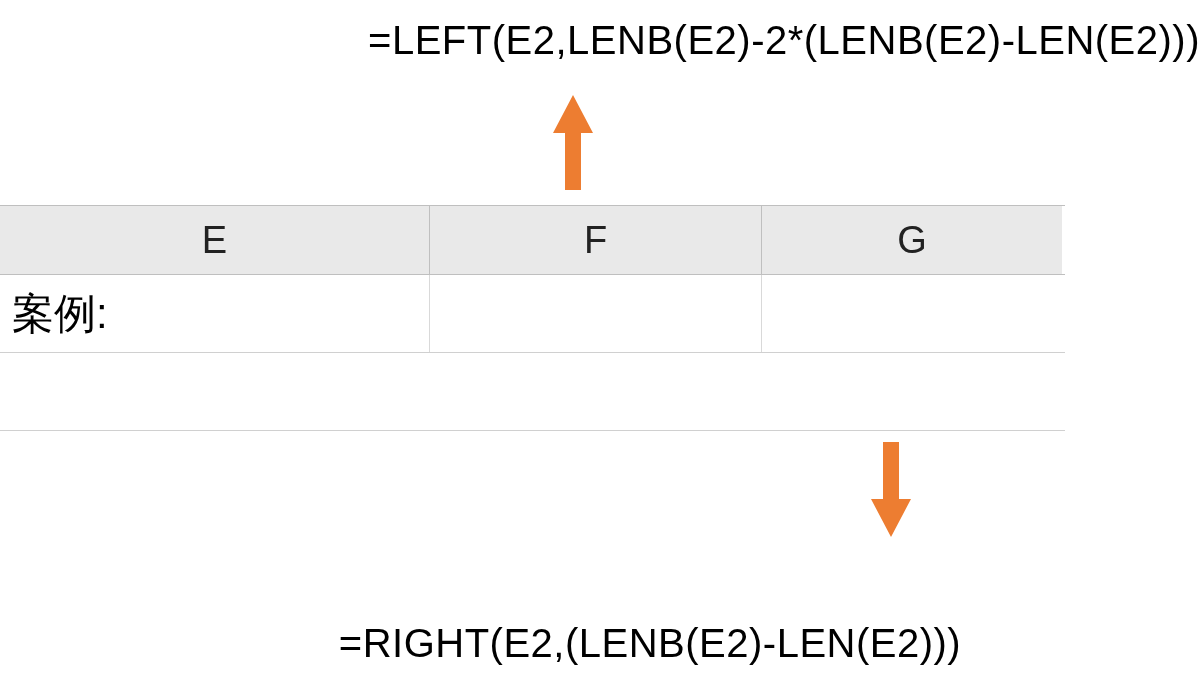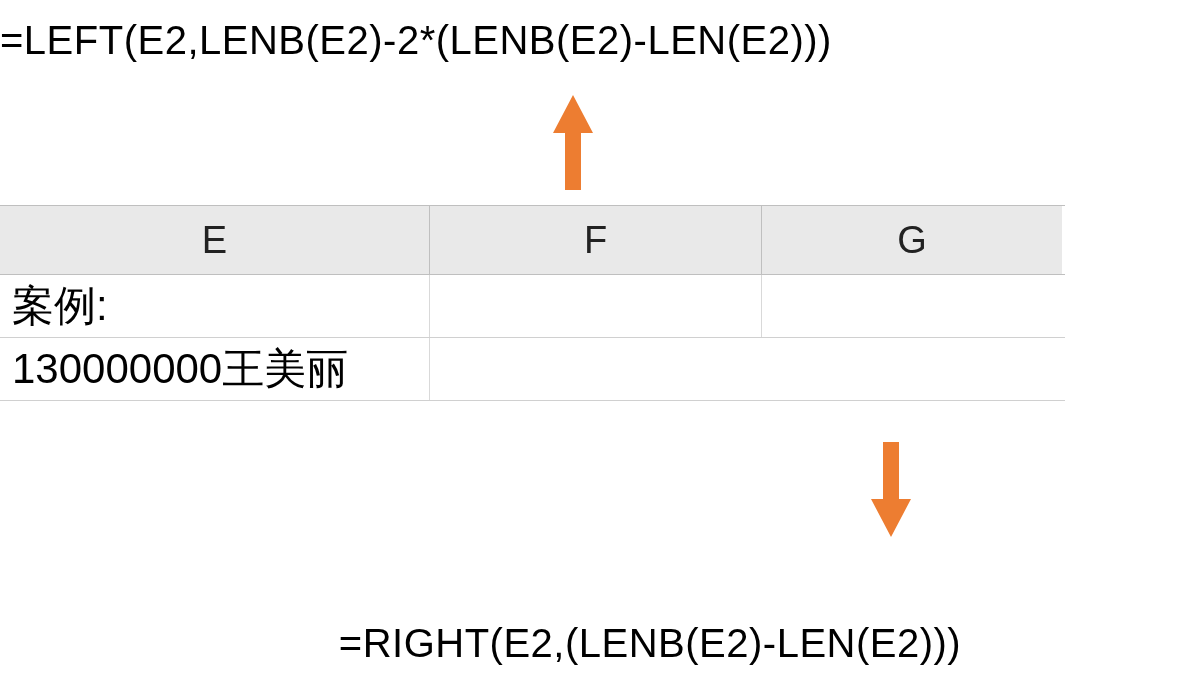--- a/index.html
+++ b/index.html
@@ -9,21 +9,21 @@
       height: 684px;
       position: relative;
       font-family: "Arial", "Microsoft YaHei", sans-serif;
       overflow: hidden;
     }
     .formula-top {
       position: absolute;
       top: 18px;
       left: 0;
       width: 100%;
-      text-align: left;
+      text-align: right;
       font-size: 40px;
       color: #000;
       letter-spacing: 0.5px;
     }
     .formula-bottom {
       position: absolute;
       bottom: 18px;
       left: 0;
       width: 100%;
       text-align: center;
@@ -61,21 +61,21 @@
       align-items: center;
       justify-content: center;
       font-size: 38px;
       color: #222;
     }
     .col-e { width: 430px; }
     .col-f { width: 332px; }
     .col-g { width: 300px; border-right: none; }
     .data-row {
       display: flex;
-      height: 63px;
+      height: 78px;
       border-bottom: 1px solid #d0d0d0;
     }
     .data-cell {
       border-right: 1px solid #d9d9d9;
       display: flex;
       align-items: center;
       font-size: 42px;
       color: #000;
       padding: 0 12px;
     }
@@ -98,21 +98,20 @@
     <div class="header-cell col-e">E</div>
     <div class="header-cell col-f">F</div>
     <div class="header-cell col-g">G</div>
   </div>
   <div class="data-row">
     <div class="data-cell col-e">案例:</div>
     <div class="data-cell col-f"></div>
     <div class="data-cell col-g"></div>
   </div>
   <div class="data-row last">
-    <div class="data-cell col-e">130000000王美丽</div>
   </div>
 </div>
 
 <div class="arrow-down">
   <svg width="40" height="95" viewBox="0 0 40 95">
     <path d="M12 0 L28 0 L28 57 L40 57 L20 95 L0 57 L12 57 Z" fill="#ED7D31"></path>
   </svg>
 </div>
 
 <div class="formula-bottom">=RIGHT(E2,(LENB(E2)-LEN(E2)))</div>

